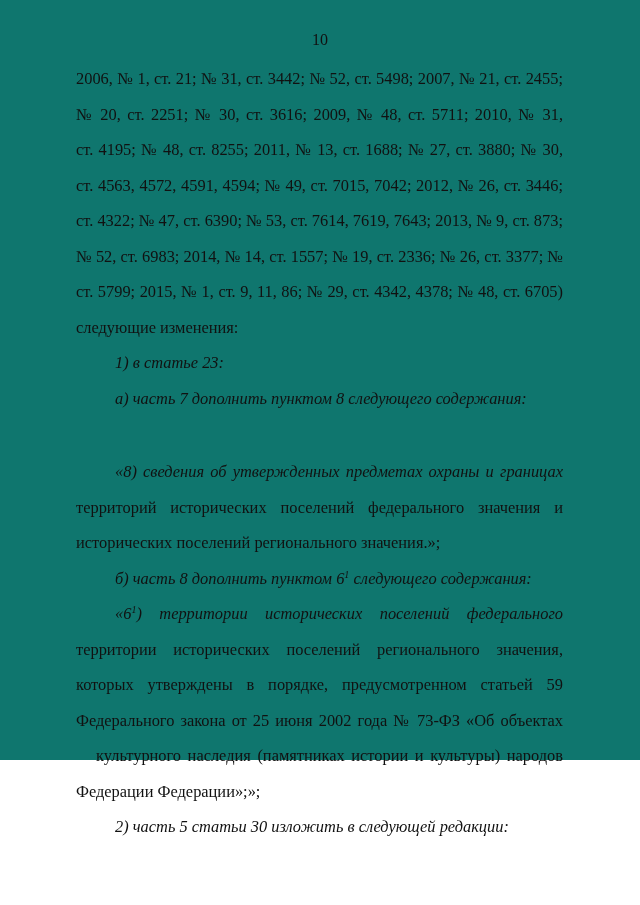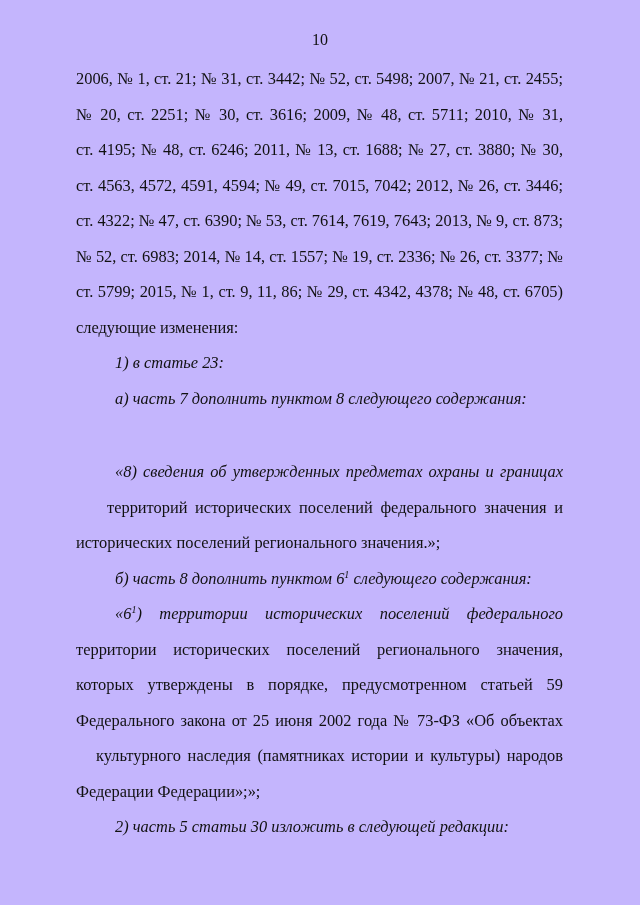--- a/index.html
+++ b/index.html
@@ -1,19 +1,19 @@
 <!DOCTYPE html>
 <html><head>
 <meta charset="utf-8">
 <style>
   html, body { margin: 0; padding: 0; background: #ffffff; }
   body { width: 640px; height: 905px; position: relative; overflow: hidden; }
   .page {
-    position: absolute; left: 0; top: 0; width: 640px; height: 905px;
-    background: #c4b5fd; color: #111111;
+    position: absolute; left: 0; top: 0; width: 640px; height: 760px;
+    background: #0f766e; color: #111111;
     font-family: "Liberation Serif", "DejaVu Serif", serif;
   }
   .page-number {
     position: absolute; top: 30px; left: 0; width: 640px; text-align: center;
     font-size: 16px; line-height: 20px;
   }
   .body {
     position: absolute; left: 76px; top: 61px; width: 487px;
     font-size: 16.4px; line-height: 35.5px;
   }
@@ -24,32 +24,32 @@
 </style>
 </head>
 <body>
 
 <div class="page">
   <div class="page-number">10</div>
 
   <div class="body">
     <span class="line" style="white-space: normal; overflow: hidden;">2006, № 1, ст. 21; № 31, ст. 3442; № 52, ст. 5498; 2007, № 21, ст. 2455; 2008,</span>
     <span class="line" style="white-space: normal; overflow: hidden;">№ 20, ст. 2251; № 30, ст. 3616; 2009, № 48, ст. 5711; 2010, № 31,</span>
-    <span class="line" style="white-space: normal; overflow: hidden;">ст. 4195; № 48, ст. 6246; 2011, № 13, ст. 1688; № 27, ст. 3880; № 30,</span>
+    <span class="line" style="white-space: normal; overflow: hidden;">ст. 4195; № 48, ст. 8255; 2011, № 13, ст. 1688; № 27, ст. 3880; № 30,</span>
     <span class="line" style="white-space: normal; overflow: hidden;">ст. 4563, 4572, 4591, 4594; № 49, ст. 7015, 7042; 2012, № 26, ст. 3446; № 31,</span>
     <span class="line" style="white-space: normal; overflow: hidden;">ст. 4322; № 47, ст. 6390; № 53, ст. 7614, 7619, 7643; 2013, № 9, ст. 873;</span>
     <span class="line" style="white-space: normal; overflow: hidden;">№ 52, ст. 6983; 2014, № 14, ст. 1557; № 19, ст. 2336; № 26, ст. 3377; № 43,</span>
     <span class="line" style="white-space: normal; overflow: hidden;">ст. 5799; 2015, № 1, ст. 9, 11, 86; № 29, ст. 4342, 4378; № 48, ст. 6705)</span>
     <span class="line last">следующие изменения:</span>
 
     <span class="line last ind">1) в статье 23:</span>
     <span class="line last ind">а) часть 7 дополнить пунктом 8 следующего содержания:</span>
 
     <span class="line ind" style="white-space: normal; overflow: hidden; margin-top: 38px;">«8) сведения об утвержденных предметах охраны и границах</span>
-    <span class="line" style="white-space: normal; overflow: hidden; margin-left: 31px;">территорий исторических поселений федерального значения и</span>
+    <span class="line" style="white-space: normal; overflow: hidden;">территорий исторических поселений федерального значения и</span>
     <span class="line last">исторических поселений регионального значения.»;</span>
 
     <span class="line last ind"><span>б) часть 8 дополнить пунктом 6</span><sup>1</sup> <span>следующего содержания:</span></span>
 
     <span class="line ind" style="white-space: normal; overflow: hidden;"><span>«6</span><sup>1</sup><span>) территории исторических поселений федерального значения,</span></span>
     <span class="line" style="white-space: normal; overflow: hidden;">территории исторических поселений регионального значения, границы</span>
     <span class="line" style="white-space: normal; overflow: hidden;">которых утверждены в порядке, предусмотренном статьей 59</span>
     <span class="line" style="white-space: normal; overflow: hidden;">Федерального закона от 25 июня 2002 года № 73-ФЗ «Об объектах</span>
     <span class="line" style="white-space: normal; overflow: hidden; margin-left: 20px;">культурного наследия (памятниках истории и культуры) народов</span>
     <span class="line last">Федерации Федерации»;»;</span>

